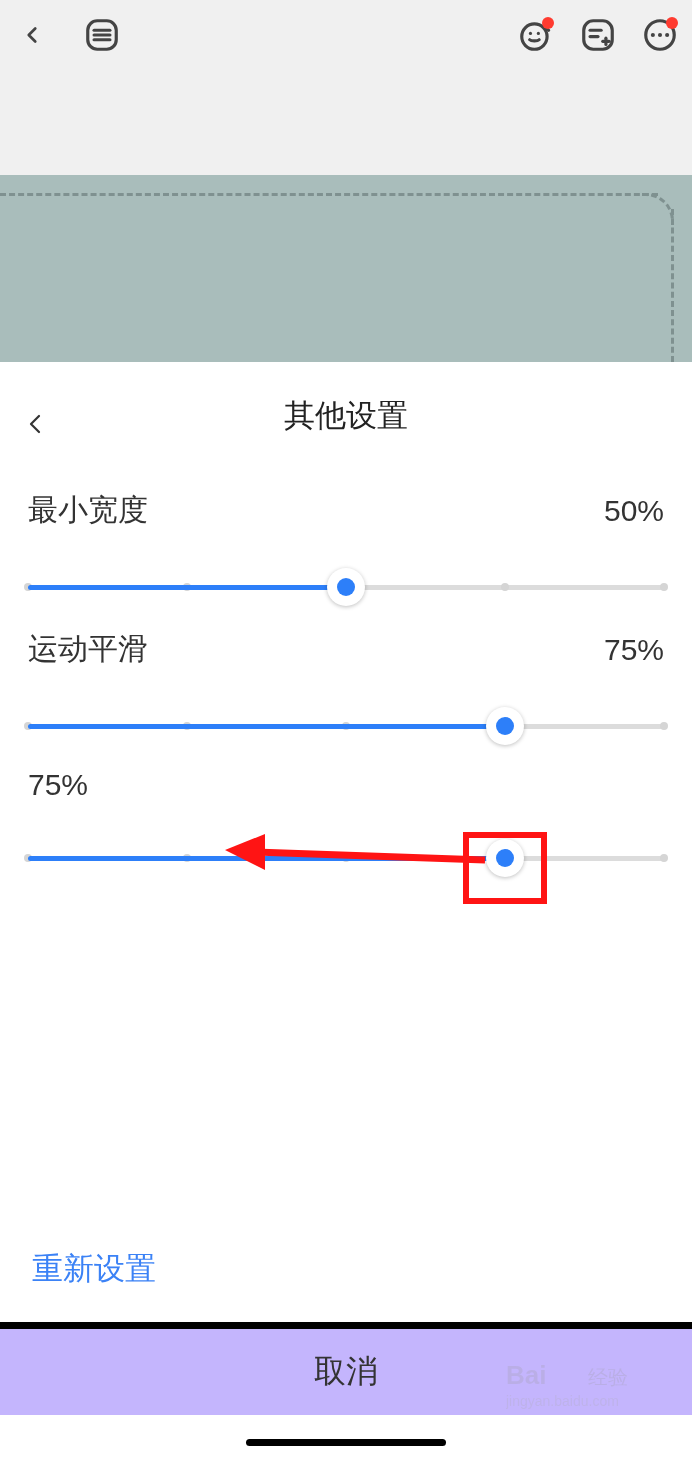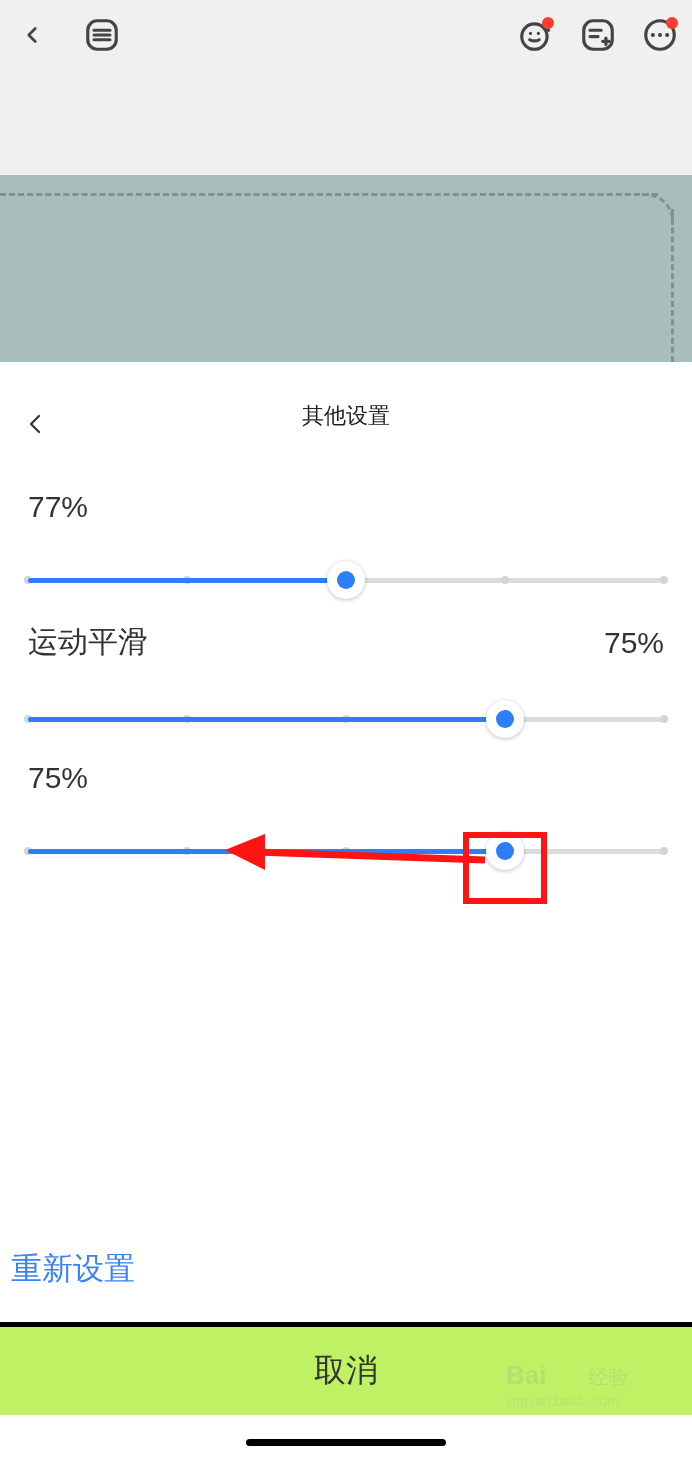--- a/index.html
+++ b/index.html
@@ -38,21 +38,21 @@
     .panel-header {
       display: flex;
       align-items: center;
       height: 105px;
       padding: 0 24px;
       position: relative;
     }
     .panel-back { width: 24px; height: 24px; }
     .panel-title {
       position: absolute; left: 0; right: 0; text-align: center;
-      font-size: 22px; color: #222; font-weight: 400;
+      font-size: 31px; color: #222; font-weight: 400;
     }
 
     .slider-row { padding: 0 28px; margin-bottom: 14px; }
     .row-head { display: flex; justify-content: space-between; align-items: center; font-size: 30px; color: #333; margin: 22px 0 36px; }
     .row-head .pct { font-size: 30px; color: #333; }
 
     .slider-track {
       position: relative;
       height: 40px;
     }
@@ -67,24 +67,24 @@
     .tick { position: absolute; top: 16px; width: 8px; height: 8px; background: #d5d5d5; border-radius: 50%; }
     .thumb {
       position: absolute; top: 1px; width: 38px; height: 38px;
       background: #fff; border-radius: 50%;
       box-shadow: 0 1px 4px rgba(0,0,0,0.25);
       display: flex; align-items: center; justify-content: center;
       transform: translateX(-50%);
     }
     .thumb::after { content: ""; width: 18px; height: 18px; background: #2d7ff9; border-radius: 50%; }
 
-    .reset { position: absolute; left: 11px; bottom: 32px; color: #3b82f6; font-size: 31px; }
+    .reset { position: absolute; left: 32px; bottom: 32px; color: #3b82f6; font-size: 31px; }
 
     .cancel-bar {
-      height: 93px; background: #bef264; border-top: 5px solid #000000;
+      height: 93px; background: #c4b5fd; border-top: 7px solid #000000;
       display: flex; align-items: center; justify-content: center;
       font-size: 32px; color: #333;
     }
 
     .home-ind { height: 55px; background: #fff; display: flex; align-items: center; justify-content: center; }
     .home-ind .bar { width: 200px; height: 7px; background: #000; border-radius: 4px; }
 
     .red-arrow { position: absolute; pointer-events: none; }
     .red-box { position: absolute; border: 6px solid #ff1414; pointer-events: none; }
 
@@ -155,21 +155,22 @@
       <svg width="24" height="40" viewBox="0 0 24 24" fill="none" stroke="#333" stroke-width="2.2" stroke-linecap="round" stroke-linejoin="round">
           <polyline points="15 4 7 12 15 20"></polyline>
         </svg>
     </div>
     <div class="panel-title">其他设置</div>
   </div>
 
   <div id="rows">
       <div class="slider-row">
         <div class="row-head">
-          <span class="pct">77%</span>
+          <span>最小宽度</span>
+          <span class="pct">50%</span>
         </div>
         <div class="slider-track">
           <div class="track-bg"></div>
           <div class="tick" style="left: -4px;"></div>
           <div class="tick" style="left: 155px;"></div>
           <div class="tick" style="left: 314px;"></div>
           <div class="tick" style="left: 473px;"></div>
           <div class="tick" style="left: 632px;"></div>
           <div class="track-fill" style="width: 318px;"></div>
           <div class="thumb" style="left: 318px;"></div>

